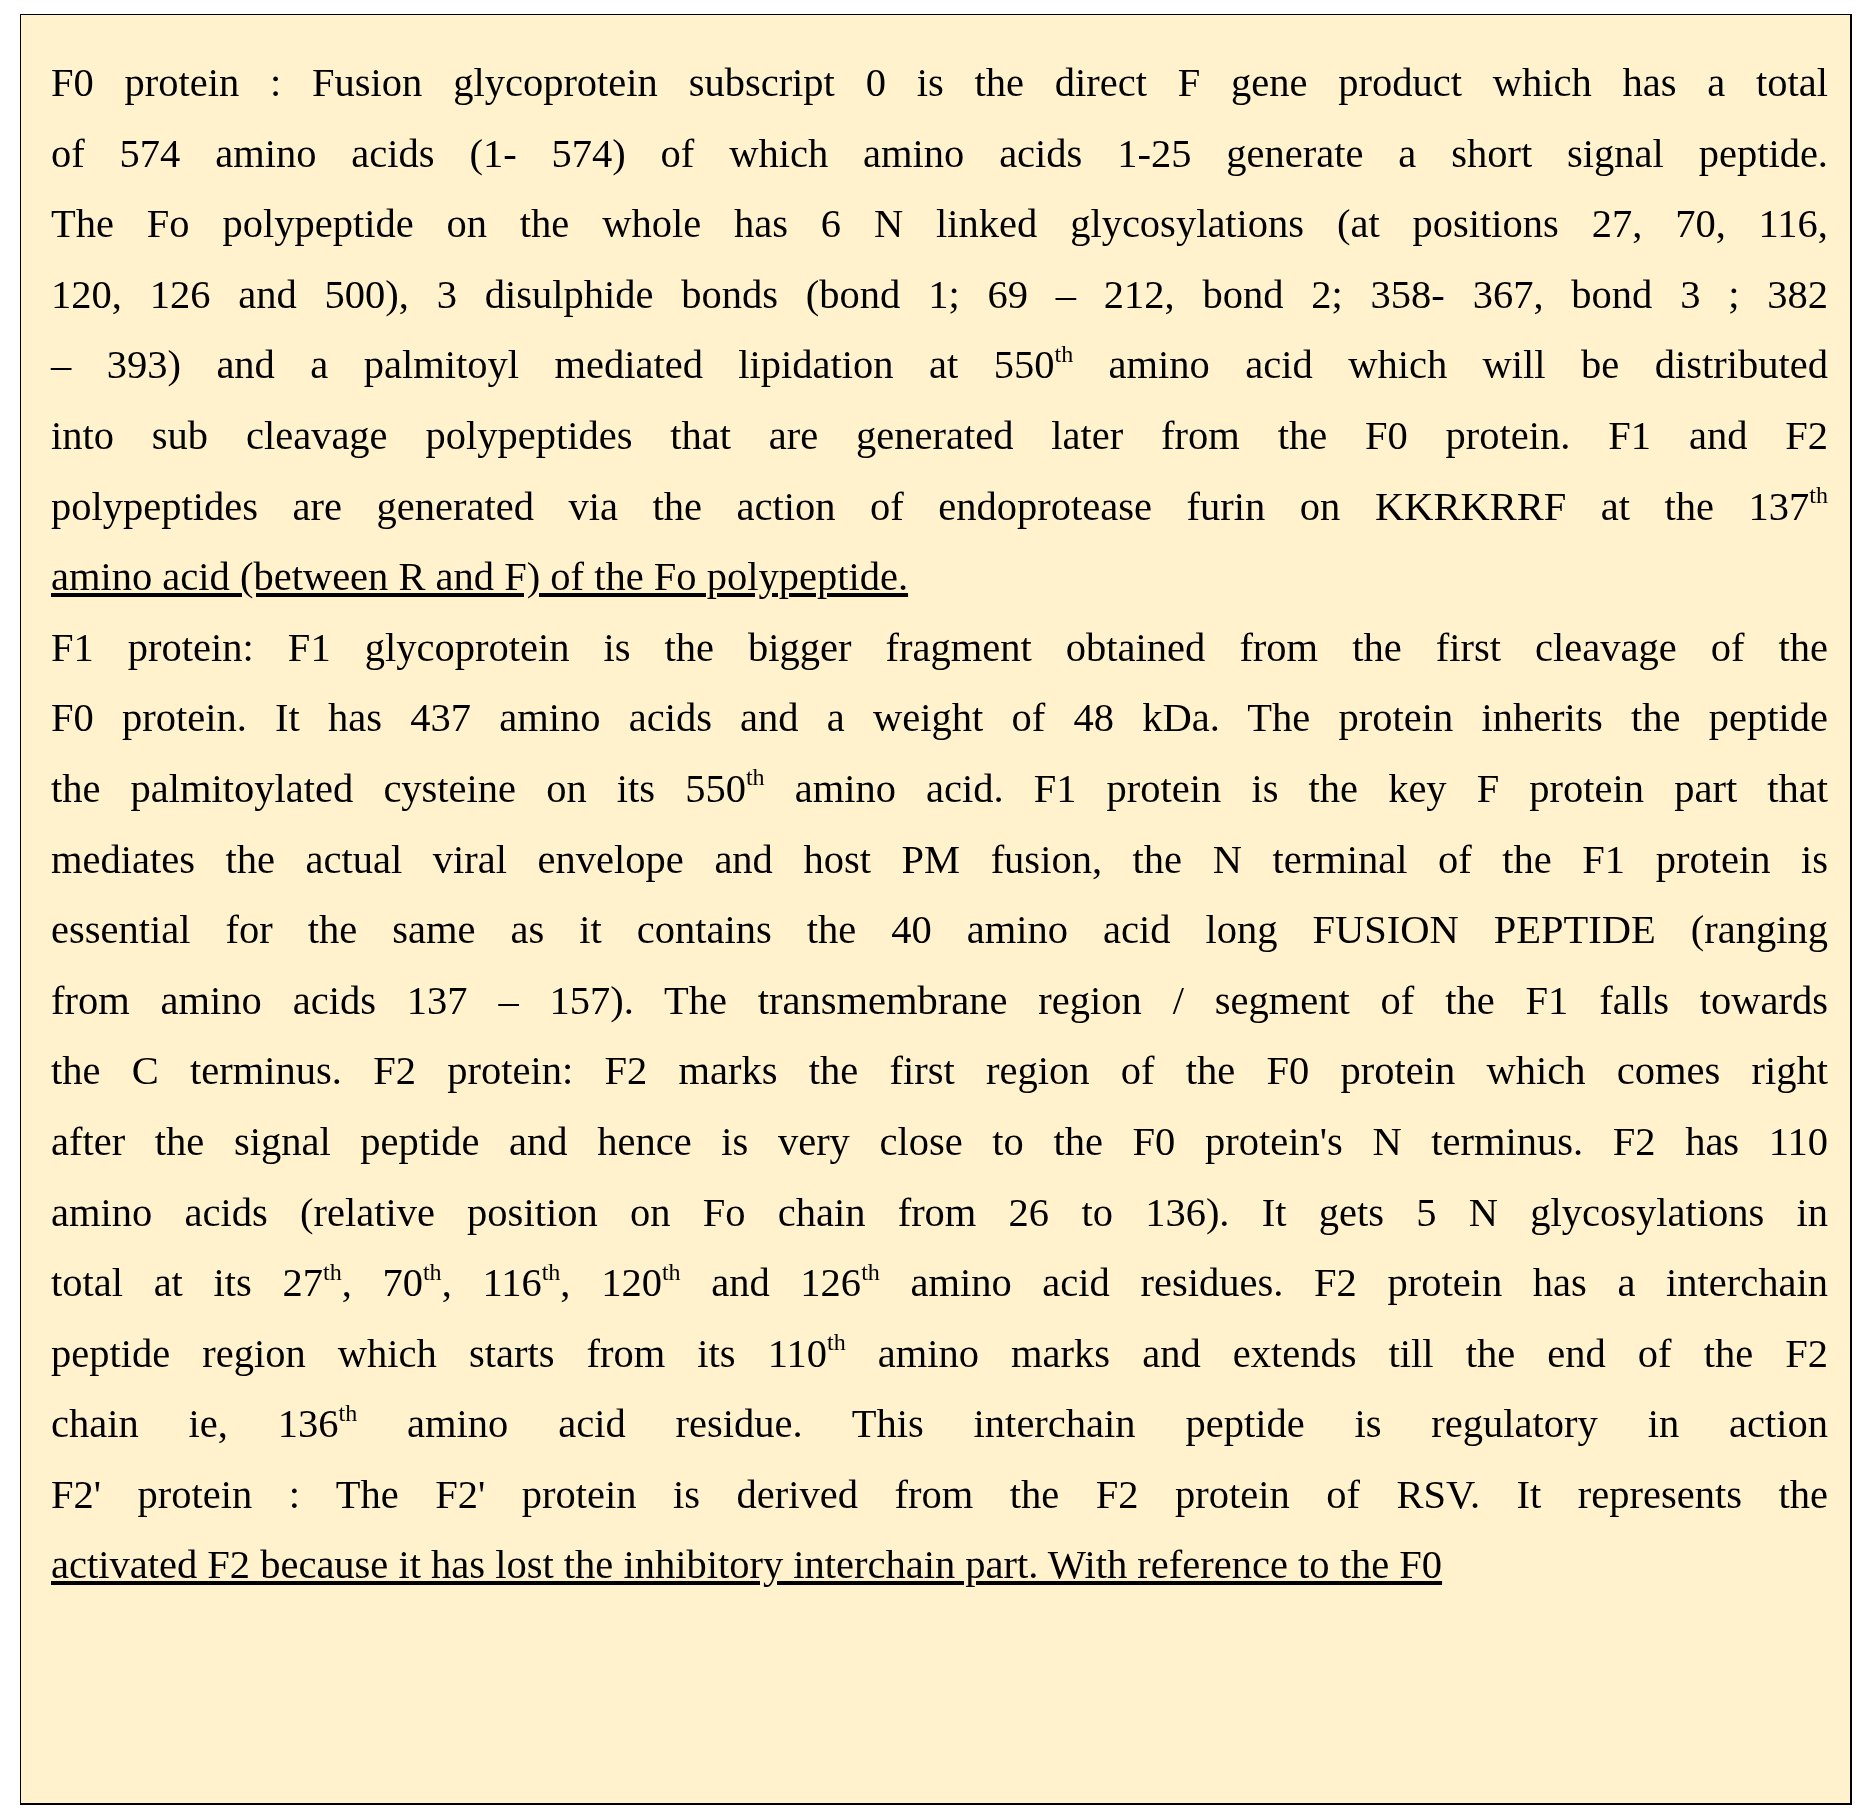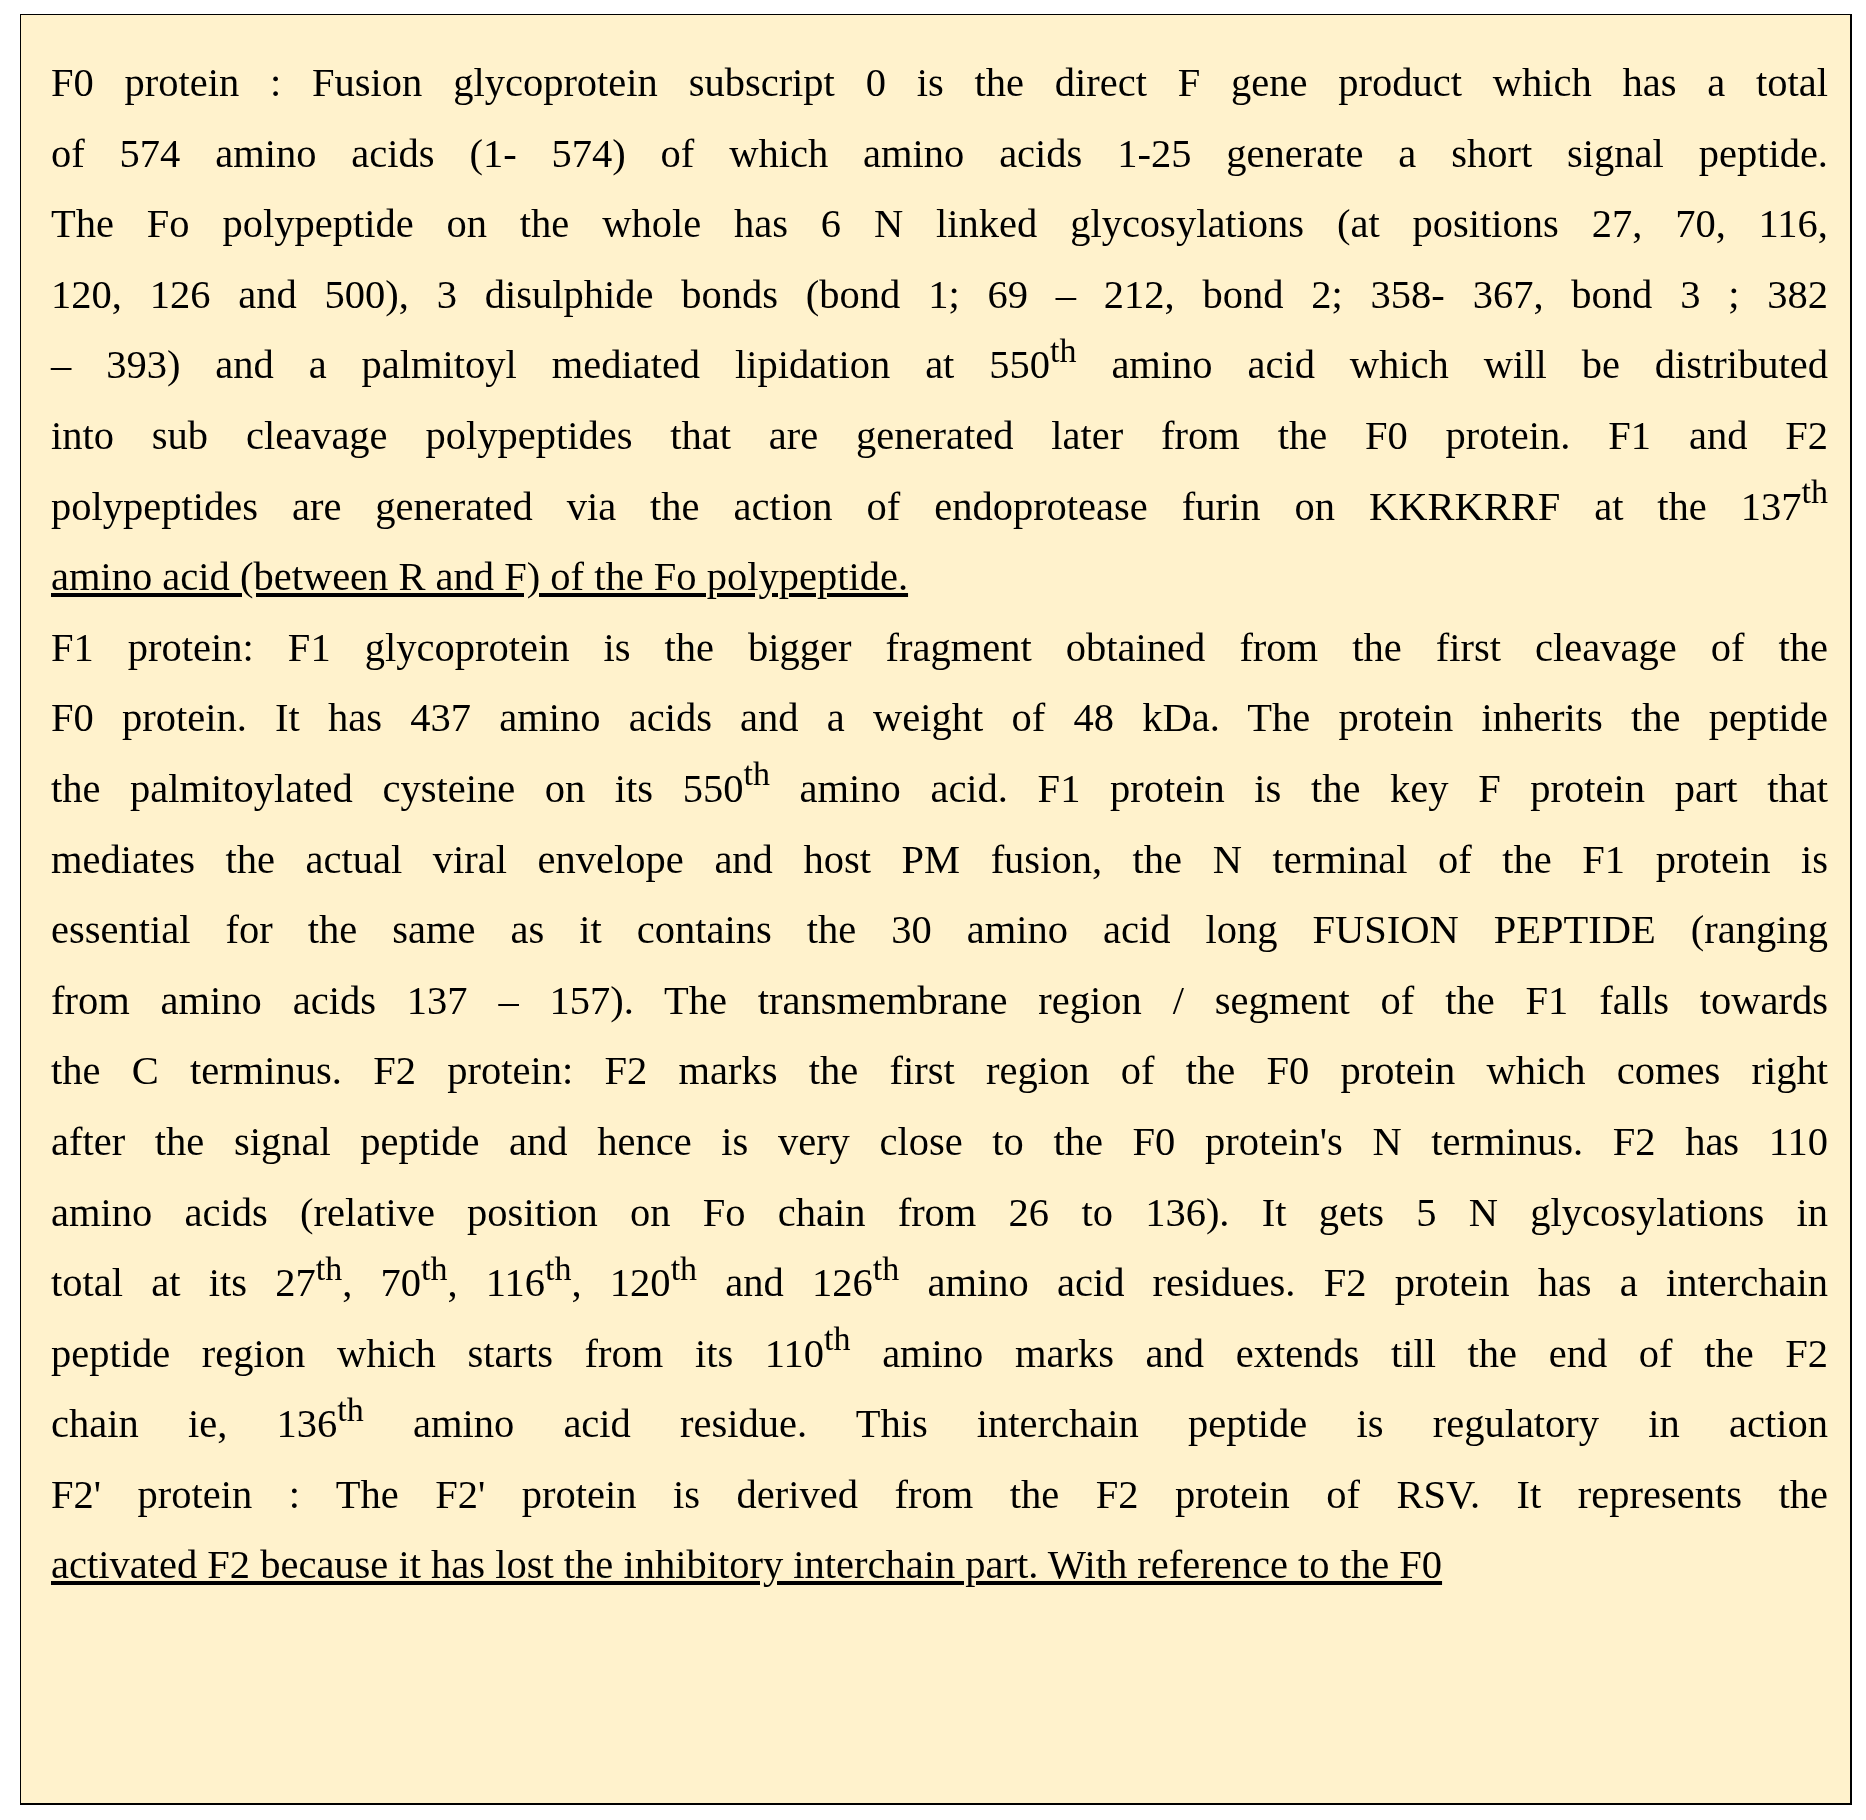--- a/index.html
+++ b/index.html
@@ -42,21 +42,21 @@
       height: 70.6px;
       text-align: justify;
       text-align-last: justify;
       overflow: visible;
     }
     .line.last {
       text-align-last: left;
       text-decoration: underline;
     }
     sup {
-      font-size: 34px;
+      font-size: 24px;
       line-height: 0;
       position: relative;
       top: -2px;
       vertical-align: super;
     }
   </style>
 </head>
 <body>
 
 <div class="doc-box">
@@ -69,21 +69,21 @@
         <div class="line"><span>– 393)  and a palmitoyl mediated  lipidation at 550</span><sup>th</sup><span> amino acid which will be distributed</span></div>
         <div class="line"><span>into sub cleavage polypeptides that are generated later from the F0 protein. F1 and F2</span></div>
         <div class="line"><span>polypeptides are generated via the action of endoprotease furin on KKRKRRF at the 137</span><sup>th</sup></div>
         <div class="line last"><span>amino acid (between R and F) of the Fo polypeptide.</span></div>
       </div>
       <div>
         <div class="line"><span>F1 protein: F1 glycoprotein is the bigger fragment obtained from the first cleavage of the</span></div>
         <div class="line"><span>F0 protein. It has 437 amino acids and a weight of 48 kDa. The protein inherits the peptide</span></div>
         <div class="line"><span>the palmitoylated cysteine on its 550</span><sup>th</sup><span> amino acid. F1 protein is the key F protein part that</span></div>
         <div class="line"><span>mediates the actual viral envelope and host PM fusion, the N terminal of the F1 protein is</span></div>
-        <div class="line"><span>essential for the same as it contains the 30 amino acid long FUSION PEPTIDE (ranging</span></div>
+        <div class="line"><span>essential for the same as it contains the 40 amino acid long FUSION PEPTIDE (ranging</span></div>
         <div class="line"><span>from amino acids 137 – 157). The transmembrane region / segment of the F1 falls towards</span></div>
         <div class="line"><span>the C terminus. F2 protein: F2 marks the first region of the F0 protein which comes right</span></div>
         <div class="line"><span>after the signal peptide and hence is very close to the F0 protein's N terminus. F2 has 110</span></div>
         <div class="line"><span>amino acids (relative position on Fo chain from 26 to 136). It gets 5 N glycosylations in</span></div>
         <div class="line"><span>total at its 27</span><sup>th</sup><span>, 70</span><sup>th</sup><span>, 116</span><sup>th</sup><span>, 120</span><sup>th</sup><span> and 126</span><sup>th</sup><span> amino acid residues. F2 protein has a interchain</span></div>
         <div class="line"><span>peptide region which starts from its 110</span><sup>th</sup><span> amino marks and extends till the end of the F2</span></div>
         <div class="line"><span>chain ie, 136</span><sup>th</sup><span> amino acid residue. This interchain peptide is regulatory in action</span></div>
       </div>
       <div>
         <div class="line"><span>F2' protein : The F2' protein is derived from the F2 protein of RSV. It represents the</span></div>

